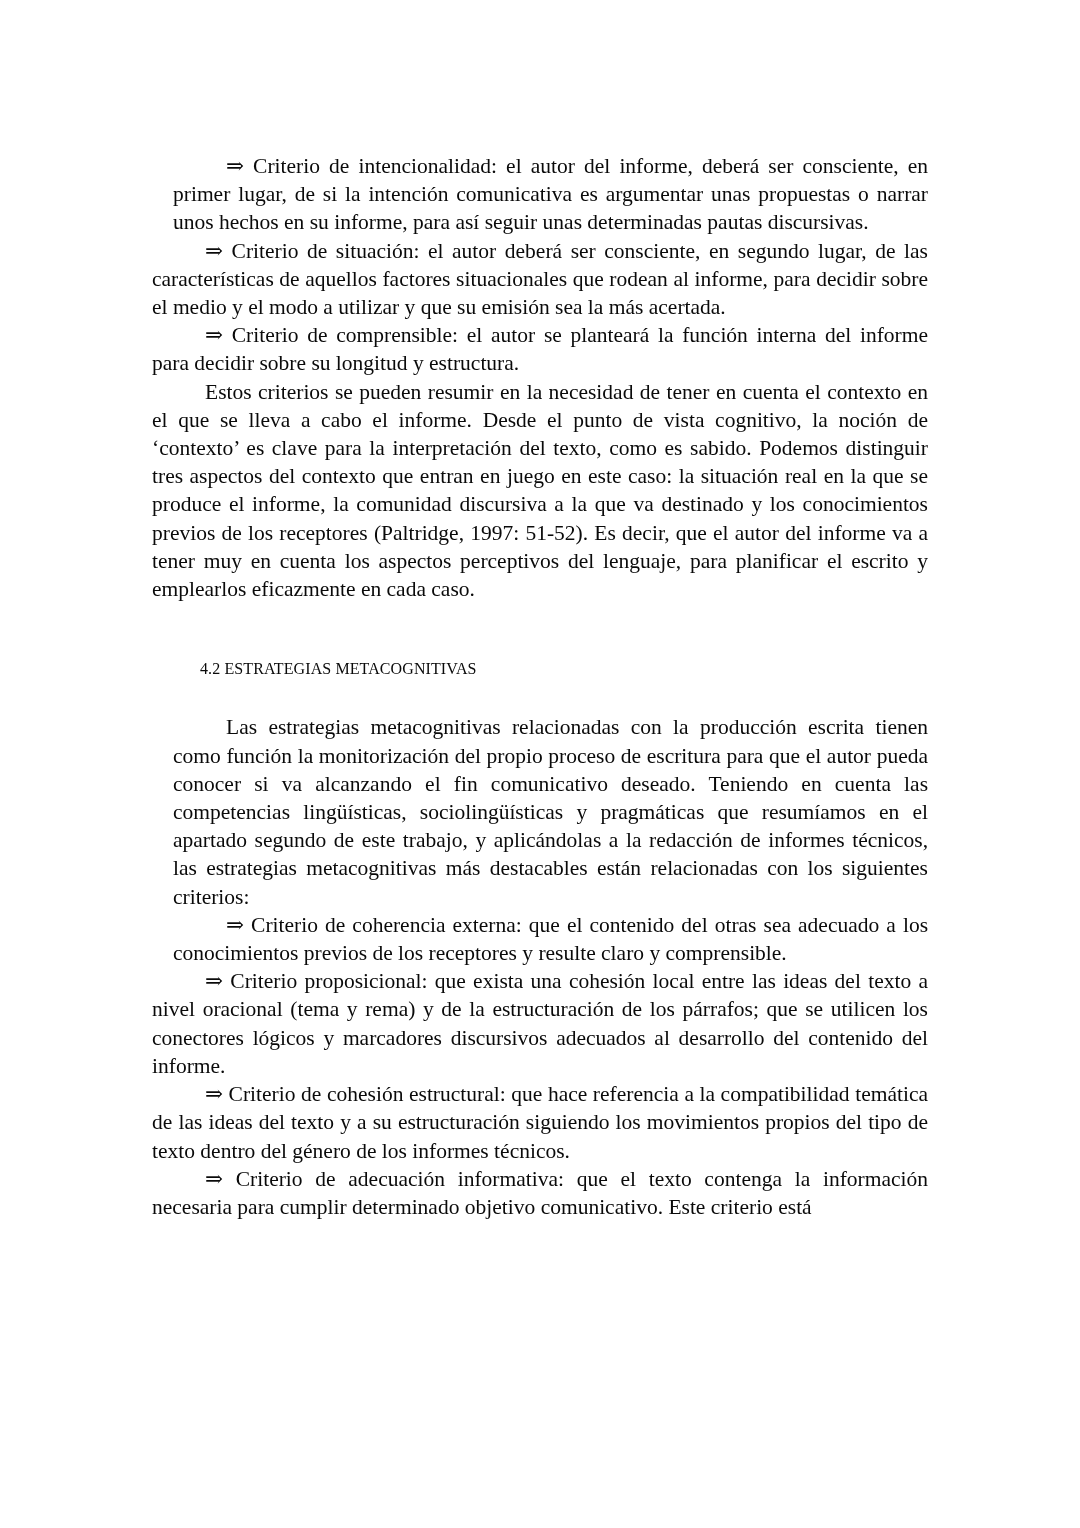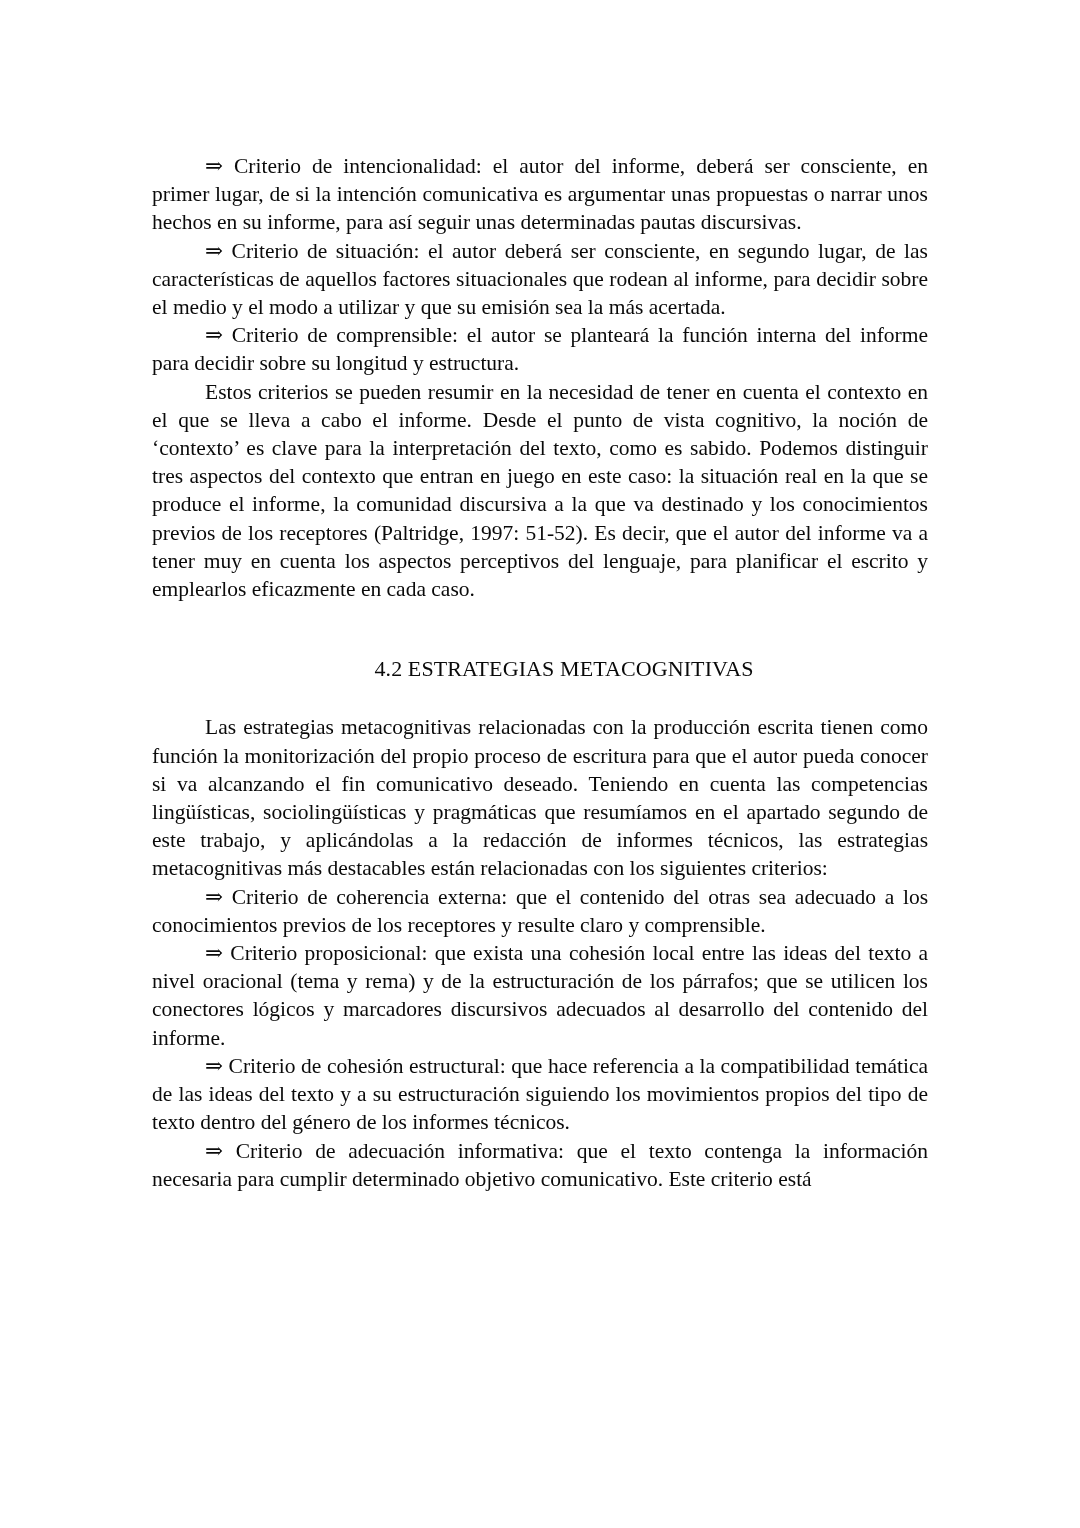--- a/index.html
+++ b/index.html
@@ -31,27 +31,28 @@
   p.para {
     margin: 0 0 0 0;
     text-align: justify;
     text-indent: 53px;
     hyphens: none;
   }
   p.para.gap {
   }
   p.para.nogap {
     margin-top: 0;
+    margin-left: 21px;
   }
   .heading {
     margin: 0;
     text-indent: 48px;
-    text-align: center;
+    text-align: left;
     font-weight: normal;
-    font-size: 22px;
+    font-size: 16px;
     line-height: 28.2px;
     letter-spacing: 0.1px;
   }
   .heading-spacer-before {
     height: 52px;
   }
   .heading-spacer-after {
     height: 30px;
   }
 </style>

